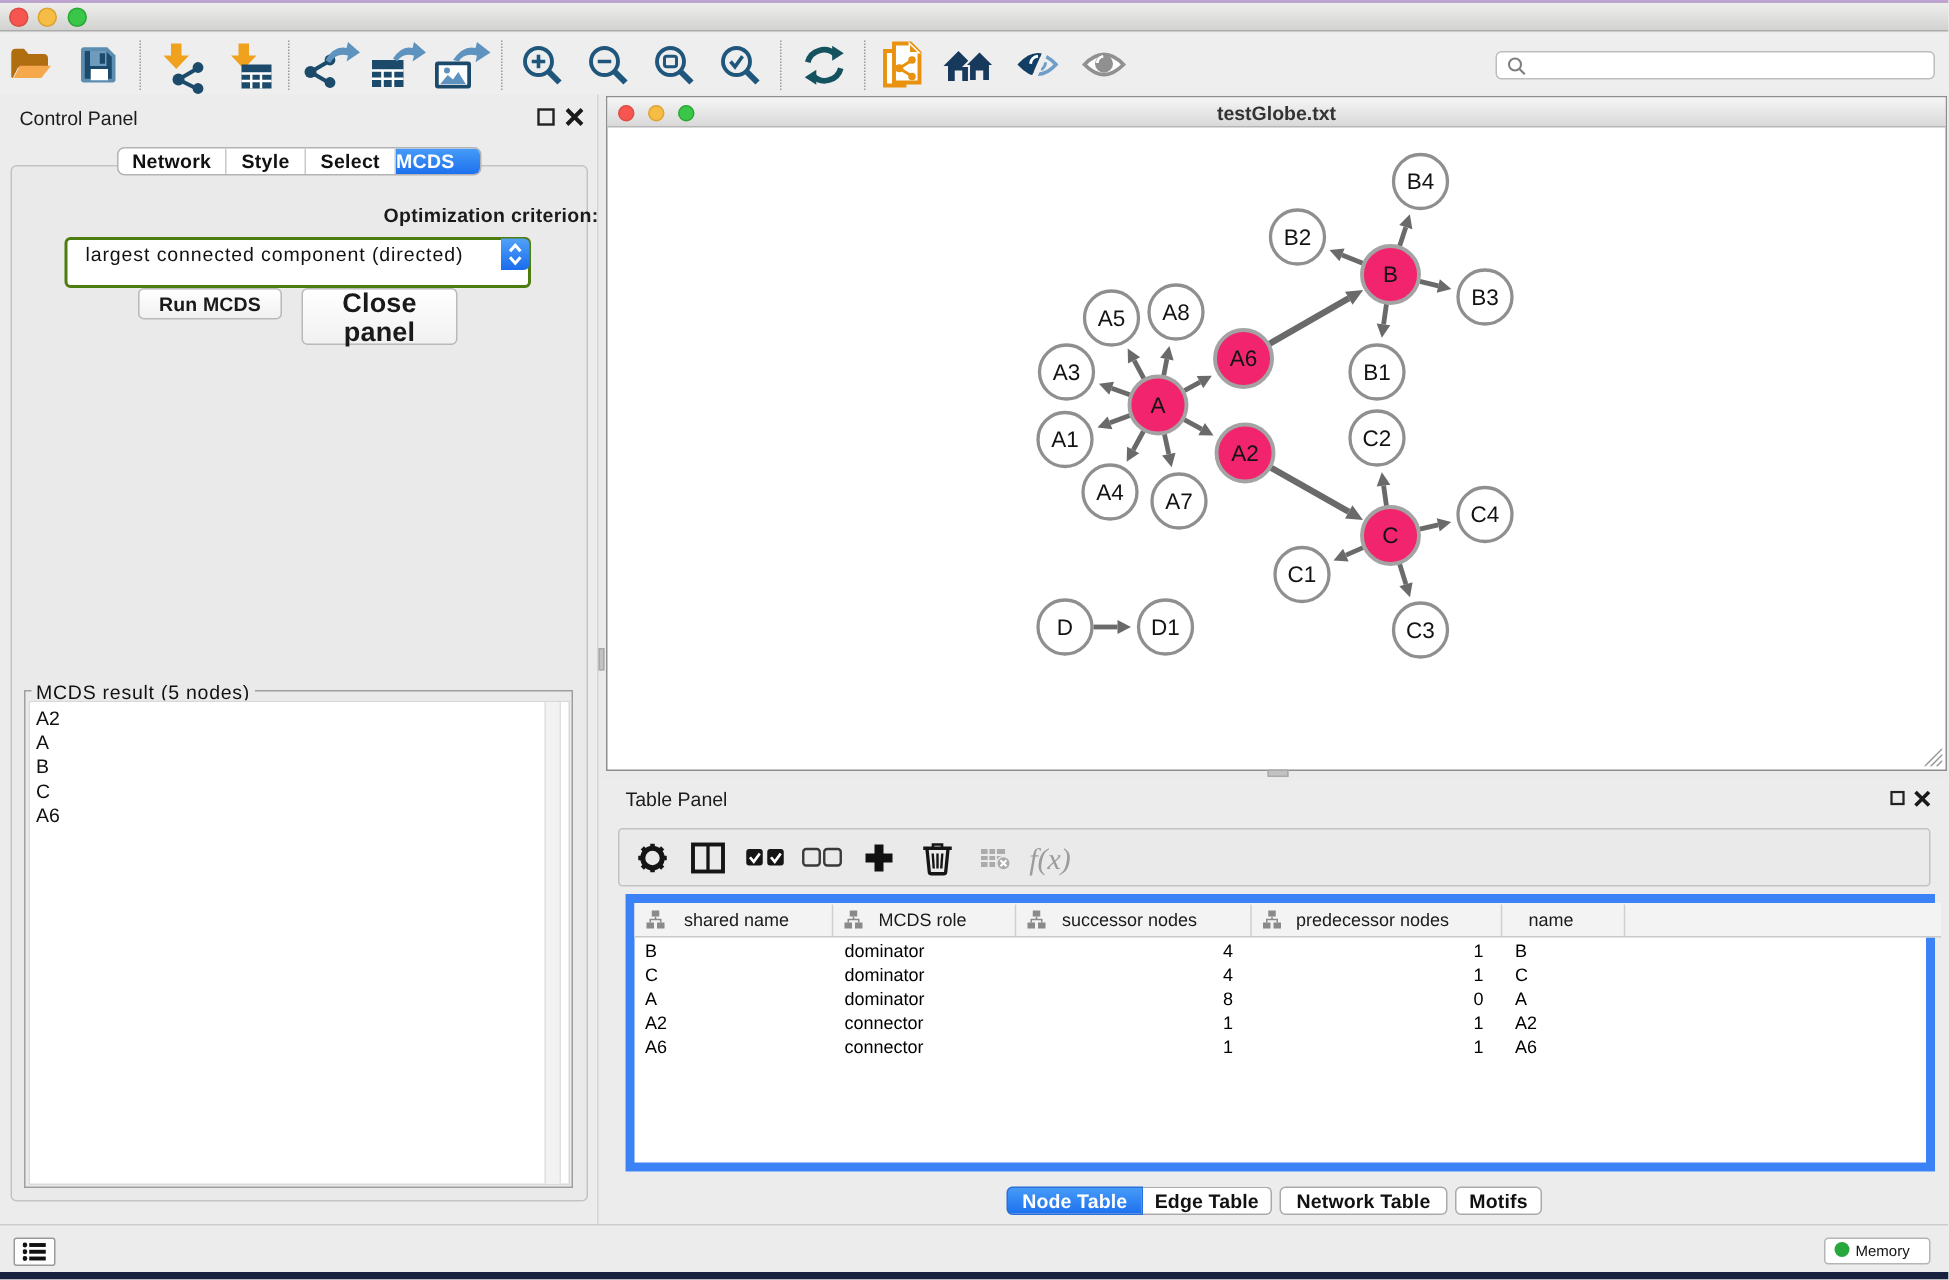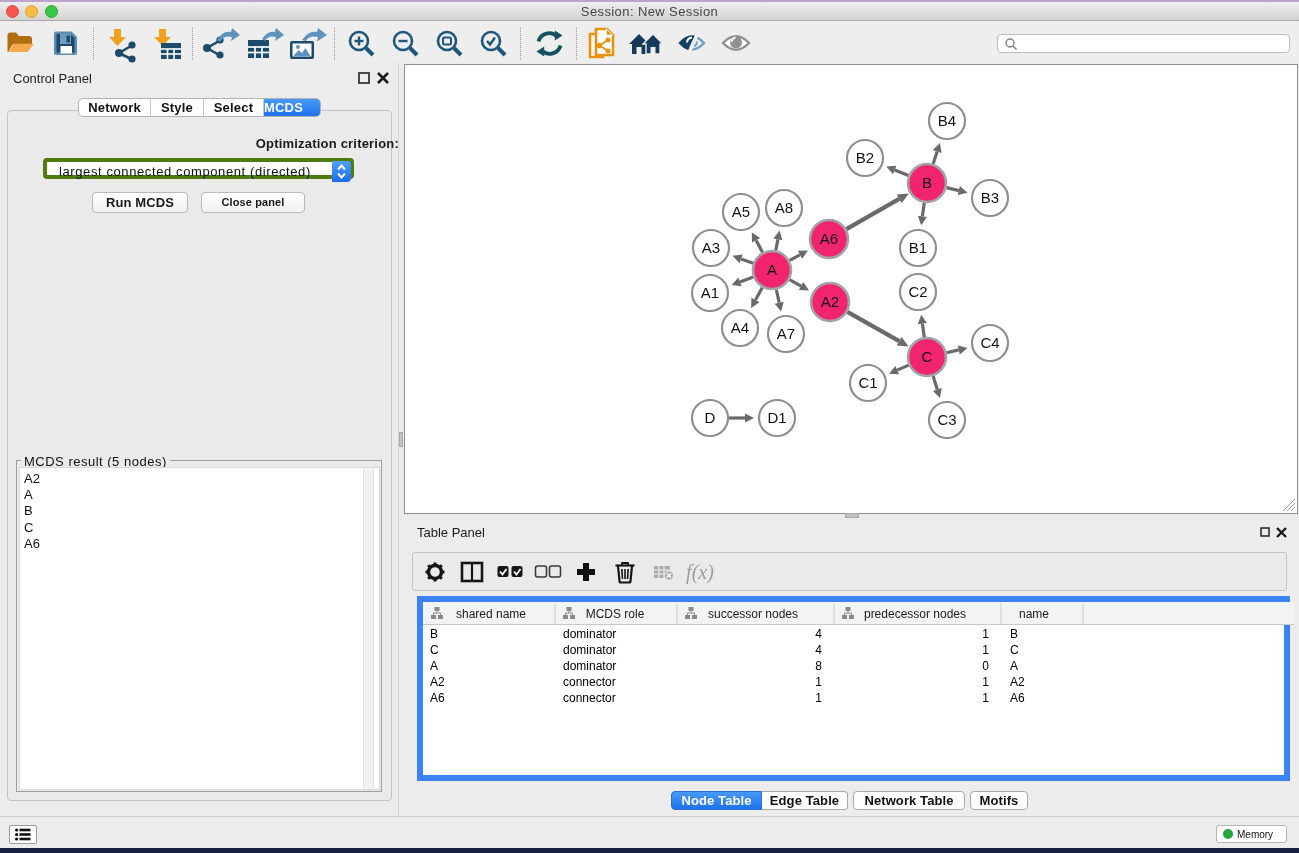--- a/index.html
+++ b/index.html
@@ -11,21 +11,20 @@
 </style>
 </head>
 <body>
 
 <div class="abs" style="left:0;top:0;width:1299px;height:2px;background:#bda4cf"></div>
 
 <div class="abs" style="left:0;top:2px;width:1299px;height:19px;background:linear-gradient(#eeeeed,#d2d2d1);border-bottom:1px solid #ababab">
   <div class="tl" style="left:6px;top:3px;width:13px;height:13px;background:#f6564f;border:1px solid #dd4b43"></div>
   <div class="tl" style="left:25px;top:3px;width:13px;height:13px;background:#f5bd43;border:1px solid #dfa134"></div>
   <div class="tl" style="left:45px;top:3px;width:13px;height:13px;background:#3ac648;border:1px solid #2aa733"></div>
-  <div class="abs" style="left:0;width:100%;top:2px;text-align:center;font-size:13px;color:#454545;letter-spacing:0.4px">Session: New Session</div>
 </div>
 
 <div class="abs" id="toolbar" style="left:0;top:22px;width:1299px;height:41px;background:#eeeeee"></div>
 
 <div class="abs" style="left:93px;top:27px;height:33px;border-left:1px dotted #9a9a9a"></div>
 <div class="abs" style="left:192px;top:27px;height:33px;border-left:1px dotted #9a9a9a"></div>
 <div class="abs" style="left:334px;top:27px;height:33px;border-left:1px dotted #9a9a9a"></div>
 <div class="abs" style="left:520px;top:27px;height:33px;border-left:1px dotted #9a9a9a"></div>
 <div class="abs" style="left:576px;top:27px;height:33px;border-left:1px dotted #9a9a9a"></div>
 
@@ -197,42 +196,48 @@
 
  <div class="abs" style="left:78px;top:35px;width:243px;height:19px;display:flex;border:1px solid #b3b3b3;border-radius:5px;background:#fff;overflow:hidden;font-size:13px;color:#111;letter-spacing:0.2px;font-weight:bold">
    <div style="width:72px;border-right:1px solid #c9c9c9;text-align:center;line-height:18px">Network</div>
    <div style="width:53px;border-right:1px solid #c9c9c9;text-align:center;line-height:18px">Style</div>
    <div style="width:60px;border-right:1px solid #c9c9c9;text-align:center;line-height:18px">Select</div>
    <div style="flex:1;background:linear-gradient(#469bf8,#1e71ee);color:#fff;text-align:left;line-height:18px">MCDS</div>
  </div>
 
  <div class="abs" style="left:0;top:73px;width:399px;text-align:right;font-size:13px;color:#1a1a1a;letter-spacing:0.2px;font-weight:bold">Optimization criterion:</div>
 
- <div class="abs" style="left:43px;top:95px;width:311px;height:21px;background:#fff;border:4px solid #4d7c0f;border-radius:4px">
+ <div class="abs" style="left:43px;top:95px;width:311px;height:34px;background:#fff;border:2px solid #4d7c0f;border-radius:4px">
    <div style="position:absolute;left:12px;top:2px;font-size:13px;color:#111;letter-spacing:0.6px">largest connected component (directed)</div>
    <div style="position:absolute;right:-1px;top:-1px;width:19px;height:21px;background:linear-gradient(#51a1f9,#1a6cee);border-radius:0 4px 4px 0">
      <svg width="19" height="21" viewBox="0 0 19 21">
           <path d="M6 8.5 L9.5 4.5 L13 8.5 M6 12.5 L9.5 16.5 L13 12.5" fill="none" stroke="#fff" stroke-width="2"></path>
         </svg>
    </div>
  </div>
 
  <div class="abs" style="left:92px;top:129px;width:96px;height:21px;background:linear-gradient(#ffffff,#f1f1f1);border:1px solid #b9b9b9;border-radius:4px;text-align:center;line-height:19px;font-size:13px;color:#1a1a1a;letter-spacing:0.1px;font-weight:bold">Run MCDS</div>
- <div class="abs" style="left:201px;top:129px;width:104px;height:21px;background:linear-gradient(#ffffff,#f1f1f1);border:1px solid #b9b9b9;border-radius:4px;text-align:center;line-height:19px;font-size:11px;color:#1a1a1a;letter-spacing:0.1px;font-weight:bold">Close panel</div>
+ <div class="abs" style="left:201px;top:129px;width:104px;height:38px;background:linear-gradient(#ffffff,#f1f1f1);border:1px solid #b9b9b9;border-radius:4px;text-align:center;line-height:19px;font-size:18px;color:#1a1a1a;letter-spacing:0.1px;font-weight:bold">Close panel</div>
 
  <div class="abs" style="left:16px;top:397px;width:366px;height:332px;border:1px solid #9f9f9f">
    <div class="abs" style="left:4px;top:-7px;background:#eaeaea;padding:0 3px;font-size:13px;color:#111;letter-spacing:0.5px">MCDS result (5 nodes)</div>
    <div class="abs" style="left:2px;top:6px;width:361px;height:323px;background:#fff;border:1px solid #d9d9d9">
      <div style="position:absolute;left:4px;top:3px;font-size:13px;color:#111;line-height:16.2px">A2<br>A<br>B<br>C<br>A6</div>
      <div style="position:absolute;right:5px;top:0;width:11px;height:100%;background:#f2f2f2;border-left:1px solid #e0e0e0;border-right:1px solid #e0e0e0"></div>
    </div>
  </div>
 </div>
 
 <div class="abs" style="left:404px;top:64px;width:894px;height:450px;border:1px solid #8e8e8e;background:#fff">
+ <div class="abs" style="left:0;top:0;width:100%;height:20px;background:linear-gradient(#f5f5f5,#d9d9d9);border-bottom:1px solid #b6b6b6">
+  <div class="tl" style="left:7px;top:4.5px;width:11px;height:11px;background:#f6564f;border:1px solid #dd4b43"></div>
+  <div class="tl" style="left:27px;top:4.5px;width:11px;height:11px;background:#f5bd43;border:1px solid #dfa134"></div>
+  <div class="tl" style="left:47px;top:4.5px;width:11px;height:11px;background:#3ac648;border:1px solid #2aa733"></div>
+  <div style="text-align:center;font-size:13px;font-weight:bold;color:#333;padding-top:3px">testGlobe.txt</div>
+ </div>
  <div class="abs" style="left:0;top:20px;width:892px;height:428px;overflow:hidden">
 <svg width="894" height="429" viewBox="0 0 894 429" style="position:absolute;left:0;top:0">
 <g stroke="#6a6a6a" fill="none">
 <line x1="348.2" y1="192.0" x2="335.0" y2="196.9" stroke-width="3.2"></line>
 <polygon points="326.6,200.0 333.4,192.6 336.6,201.2" fill="#6a6a6a" stroke="none"></polygon>
 <line x1="384.5" y1="194.7" x2="396.1" y2="201.1" stroke-width="3.2"></line>
 <polygon points="404.0,205.4 393.9,205.1 398.3,197.0" fill="#6a6a6a" stroke="none"></polygon>
 <line x1="348.2" y1="178.2" x2="336.1" y2="173.9" stroke-width="3.2"></line>
 <polygon points="327.6,170.8 337.7,169.5 334.5,178.2" fill="#6a6a6a" stroke="none"></polygon>
 <line x1="357.3" y1="202.5" x2="350.5" y2="215.0" stroke-width="3.2"></line>

